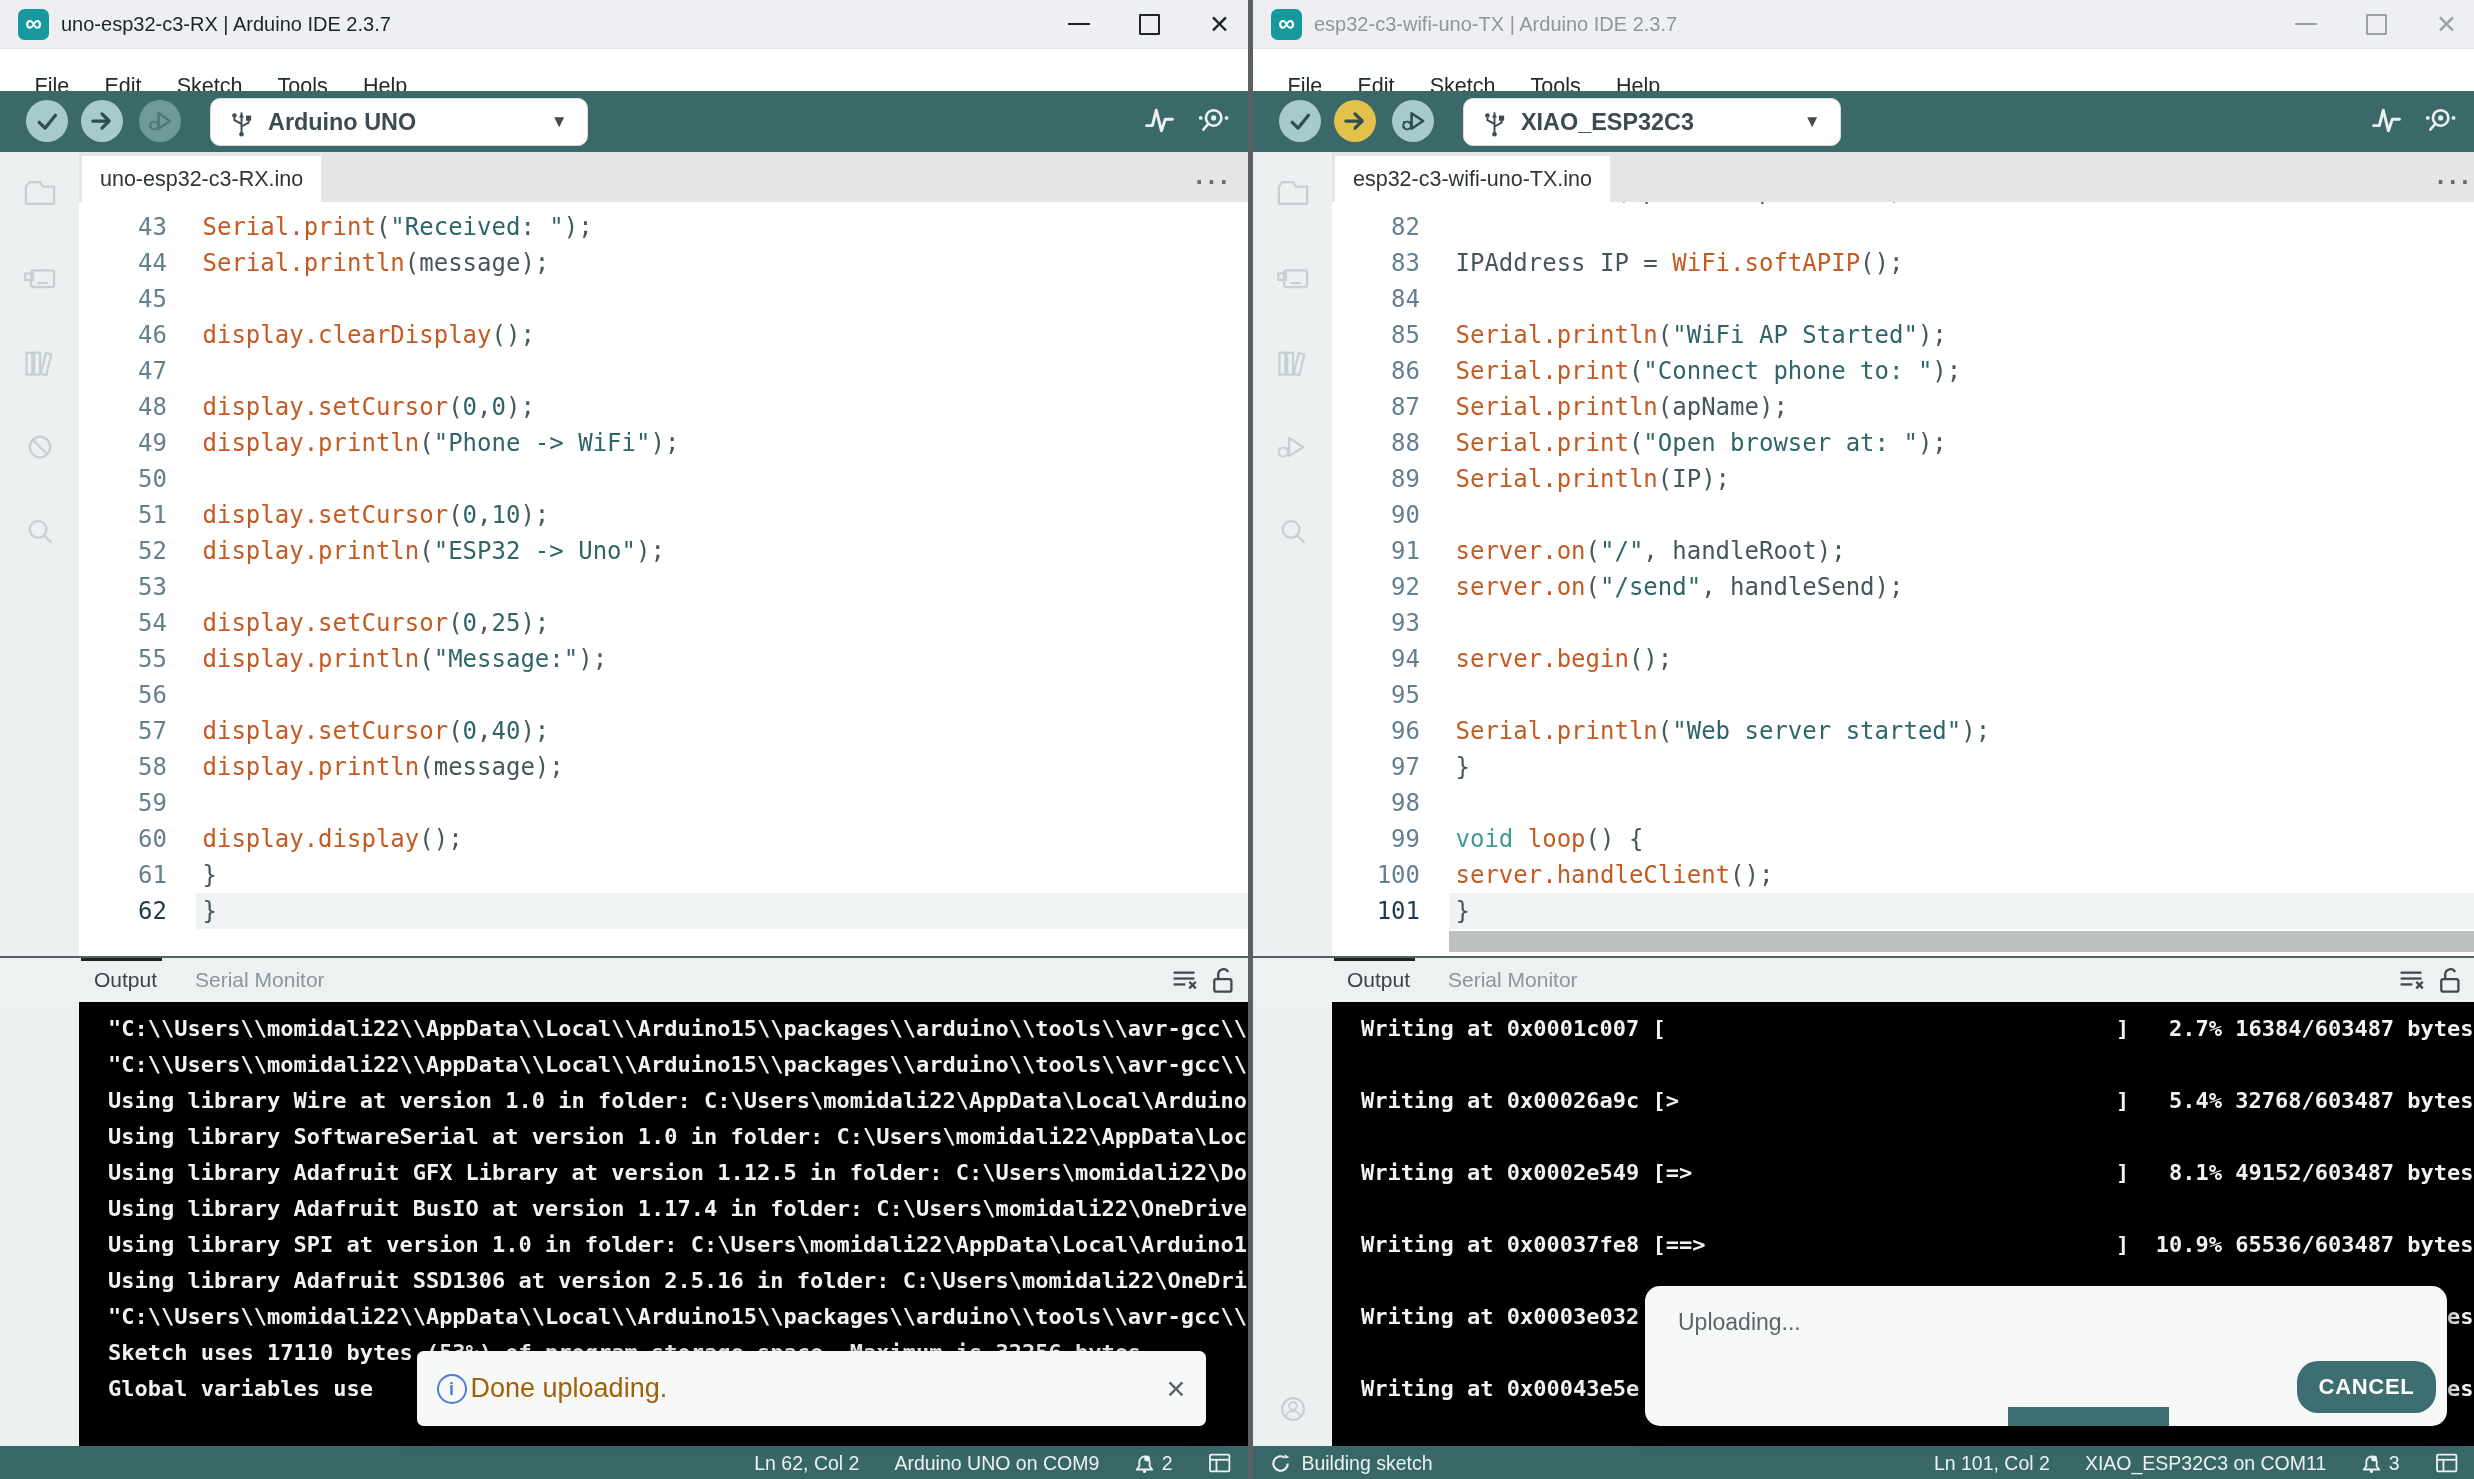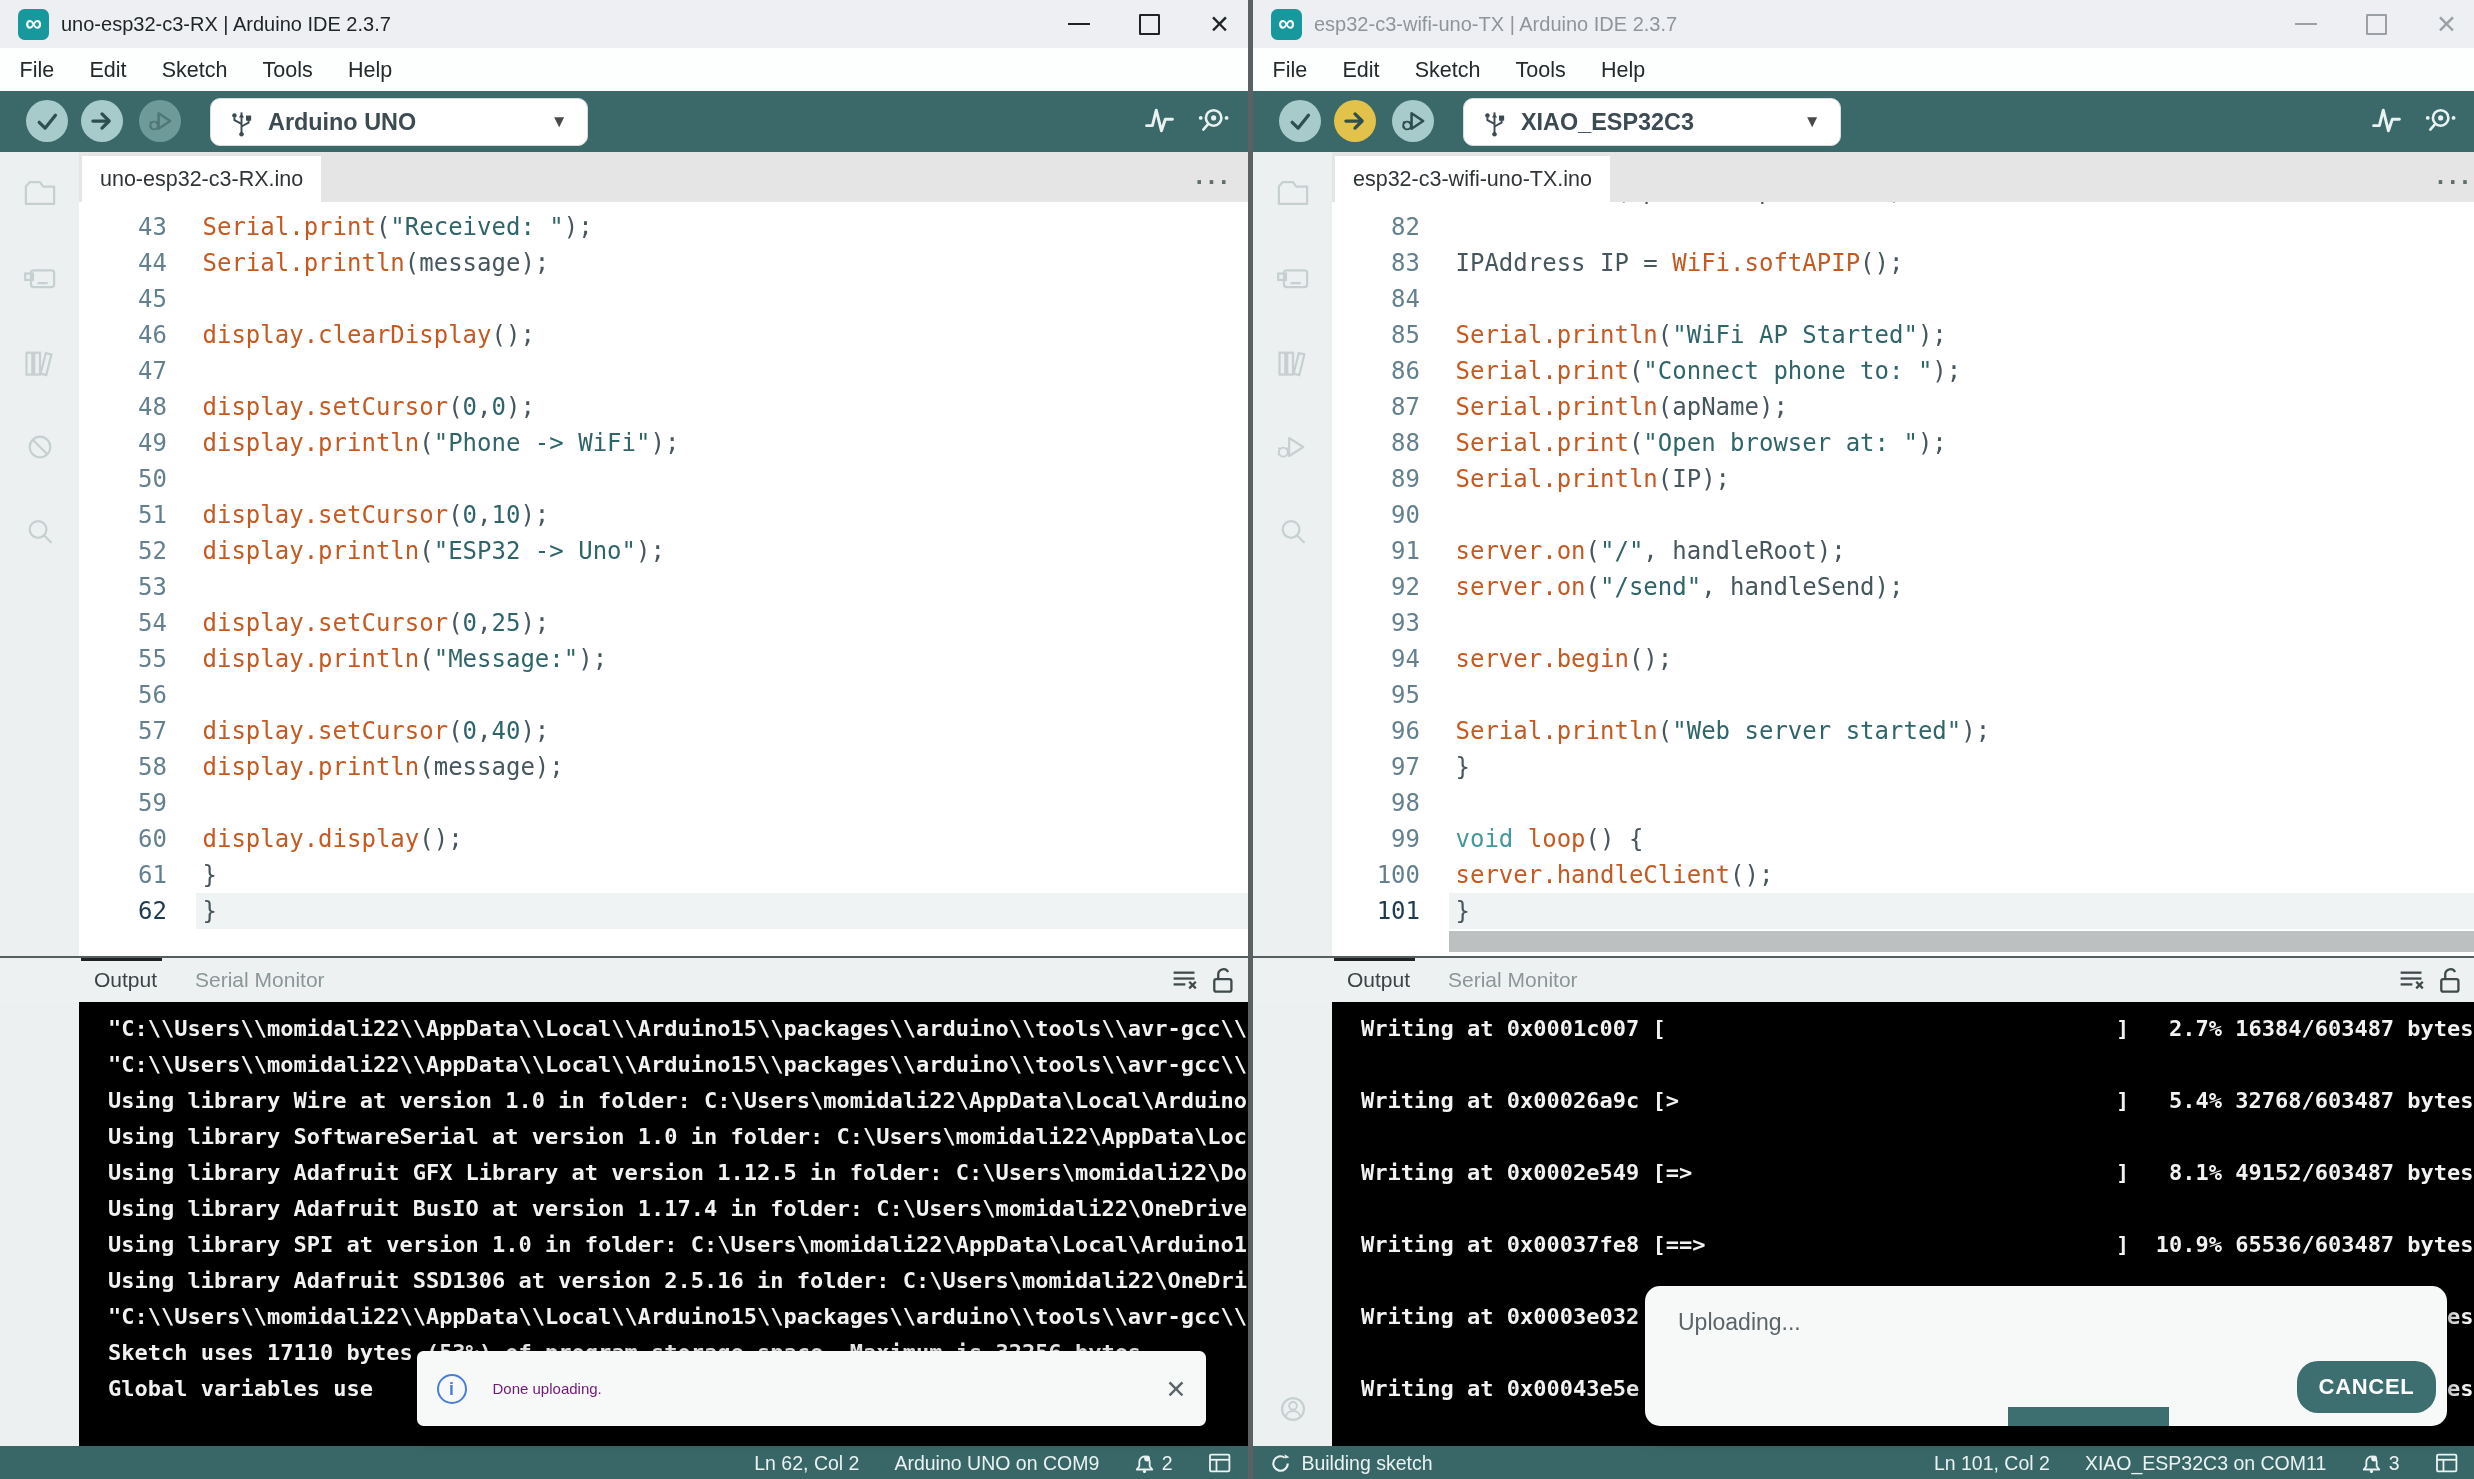--- a/index.html
+++ b/index.html
@@ -17,21 +17,21 @@
   .title{position:absolute;left:61px;top:0;height:48px;line-height:48px;font-size:20px;color:#1f2326}
   .winR .title{color:#8f959a}
   .winctl{position:absolute;right:15.6px;top:0;height:48px;display:flex;align-items:center;gap:44px;color:#1f2326}
   .ctl{display:flex;align-items:center;justify-content:center;width:26px;height:26px}
   .ctl-min-glyph{width:22px;height:2px;background:currentColor}
   .ctl-max-glyph{width:17px;height:17px;border:2px solid currentColor;border-radius:1.3px}
   .ctl-x-glyph{font-size:25px;line-height:1}
   .ctl-gray{color:#9aa0a3}
 
   
-  .menubar{position:absolute;left:0;right:0;top:48px;height:44px;background:#fdfefe;display:flex;align-items:center;padding-left:2px}
+  .menubar{position:absolute;left:0;right:0;top:64px;height:44px;background:#fdfefe;display:flex;align-items:center;padding-left:17px}
   .menu-item{padding:0 17.6px;font-size:21.5px;color:#24292b;line-height:44px}
 
   
   .toolbar{position:absolute;left:0;right:0;top:91px;height:61px;background:#3b6969}
   .tbtn{position:absolute;top:9px;width:42px;height:42px;border-radius:50%;background:#a7cbcb;display:flex;align-items:center;justify-content:center}
   .tbtn.disabled{background:#6f9a9a}
   .tbtn.yellow{background:#e2c24a}
   .tbtn svg{display:block}
   .boardsel{position:absolute;left:210px;top:7.2px;width:376px;height:46px;background:#fff;border:0.7px solid #d8dcdc;border-radius:10px;
             display:flex;align-items:center}
@@ -80,21 +80,21 @@
              display:flex;align-items:center;padding:12px 17px;box-sizing:border-box;font-size:19.5px}
   .sb-left{display:flex;align-items:center;gap:10.4px}
   .sb-right{margin-left:auto;display:flex;align-items:center;gap:35px}
   .sb-item{display:flex;align-items:center;gap:6.5px}
 
   
   .notif{position:absolute;left:417px;top:1351px;width:789px;height:75px;background:#f7f9f9;border-radius:6.5px;
          box-shadow:0 7.8px 19.5px rgba(0,0,0,.55);display:flex;align-items:center;z-index:6}
   .notif .info{margin-left:19.5px;width:26px;height:26px;border:2px solid #4c7ed9;border-radius:50%;
                color:#4c7ed9;font-size:17.6px;font-weight:700;text-align:center;line-height:26px;flex:0 0 auto}
-  .notif .ntext{margin-left:26px;font-size:15px;color:#701a75}
+  .notif .ntext{margin-left:4px;font-size:27px;color:#a16207}
   .notif .nclose{position:absolute;right:19.5px;top:50%;transform:translateY(-50%);font-size:25px;color:#5c6468}
 
   .updialog{position:absolute;left:392px;top:1286px;width:802px;height:140px;background:#f7f9f9;border-radius:15px;
             box-shadow:0 7.8px 19.5px rgba(0,0,0,.55);z-index:6}
   .updialog .utext{position:absolute;left:33px;top:23.4px;font-size:23px;color:#5c6468}
   .updialog .ubtn{position:absolute;left:652px;top:75px;width:139px;height:52px;background:#3d6f70;border-radius:21px;
                   color:#fff;font-size:22px;font-weight:700;letter-spacing:0.7px;text-align:center;line-height:52px}
   .updialog .uprog{position:absolute;left:363px;bottom:0;width:161px;height:19.5px;background:#3d6f70}
 </style>
 </head>

